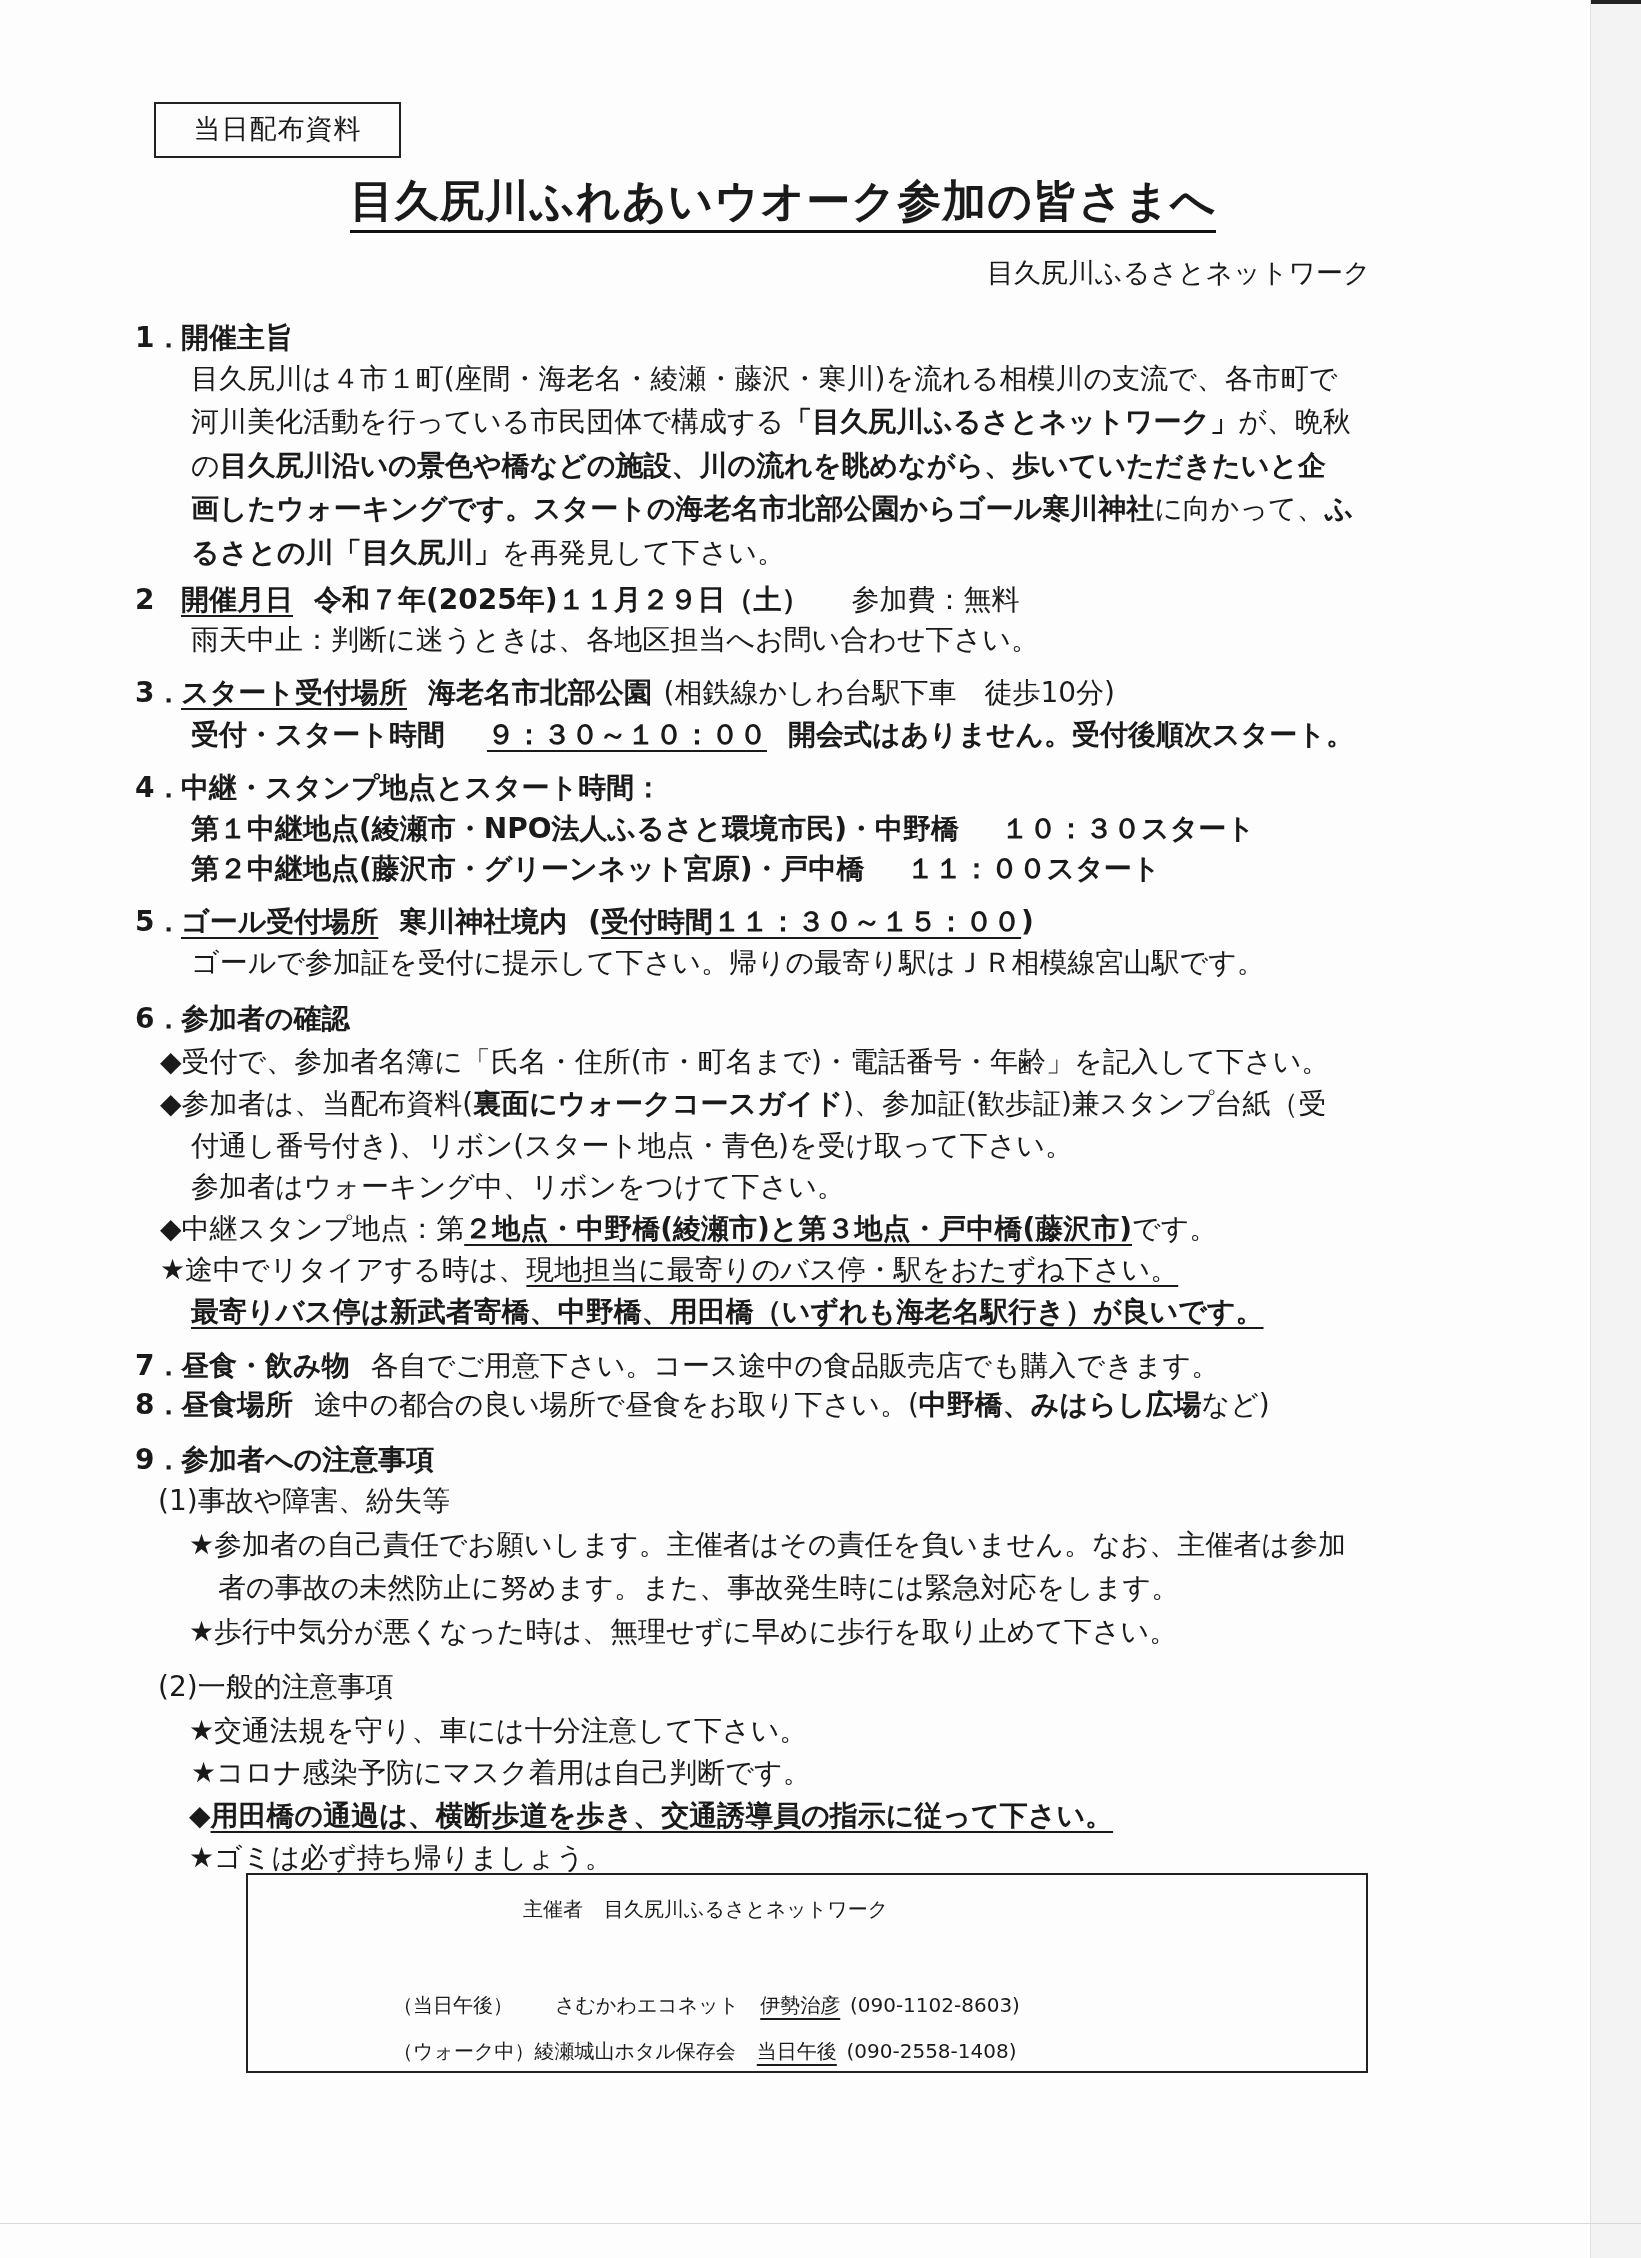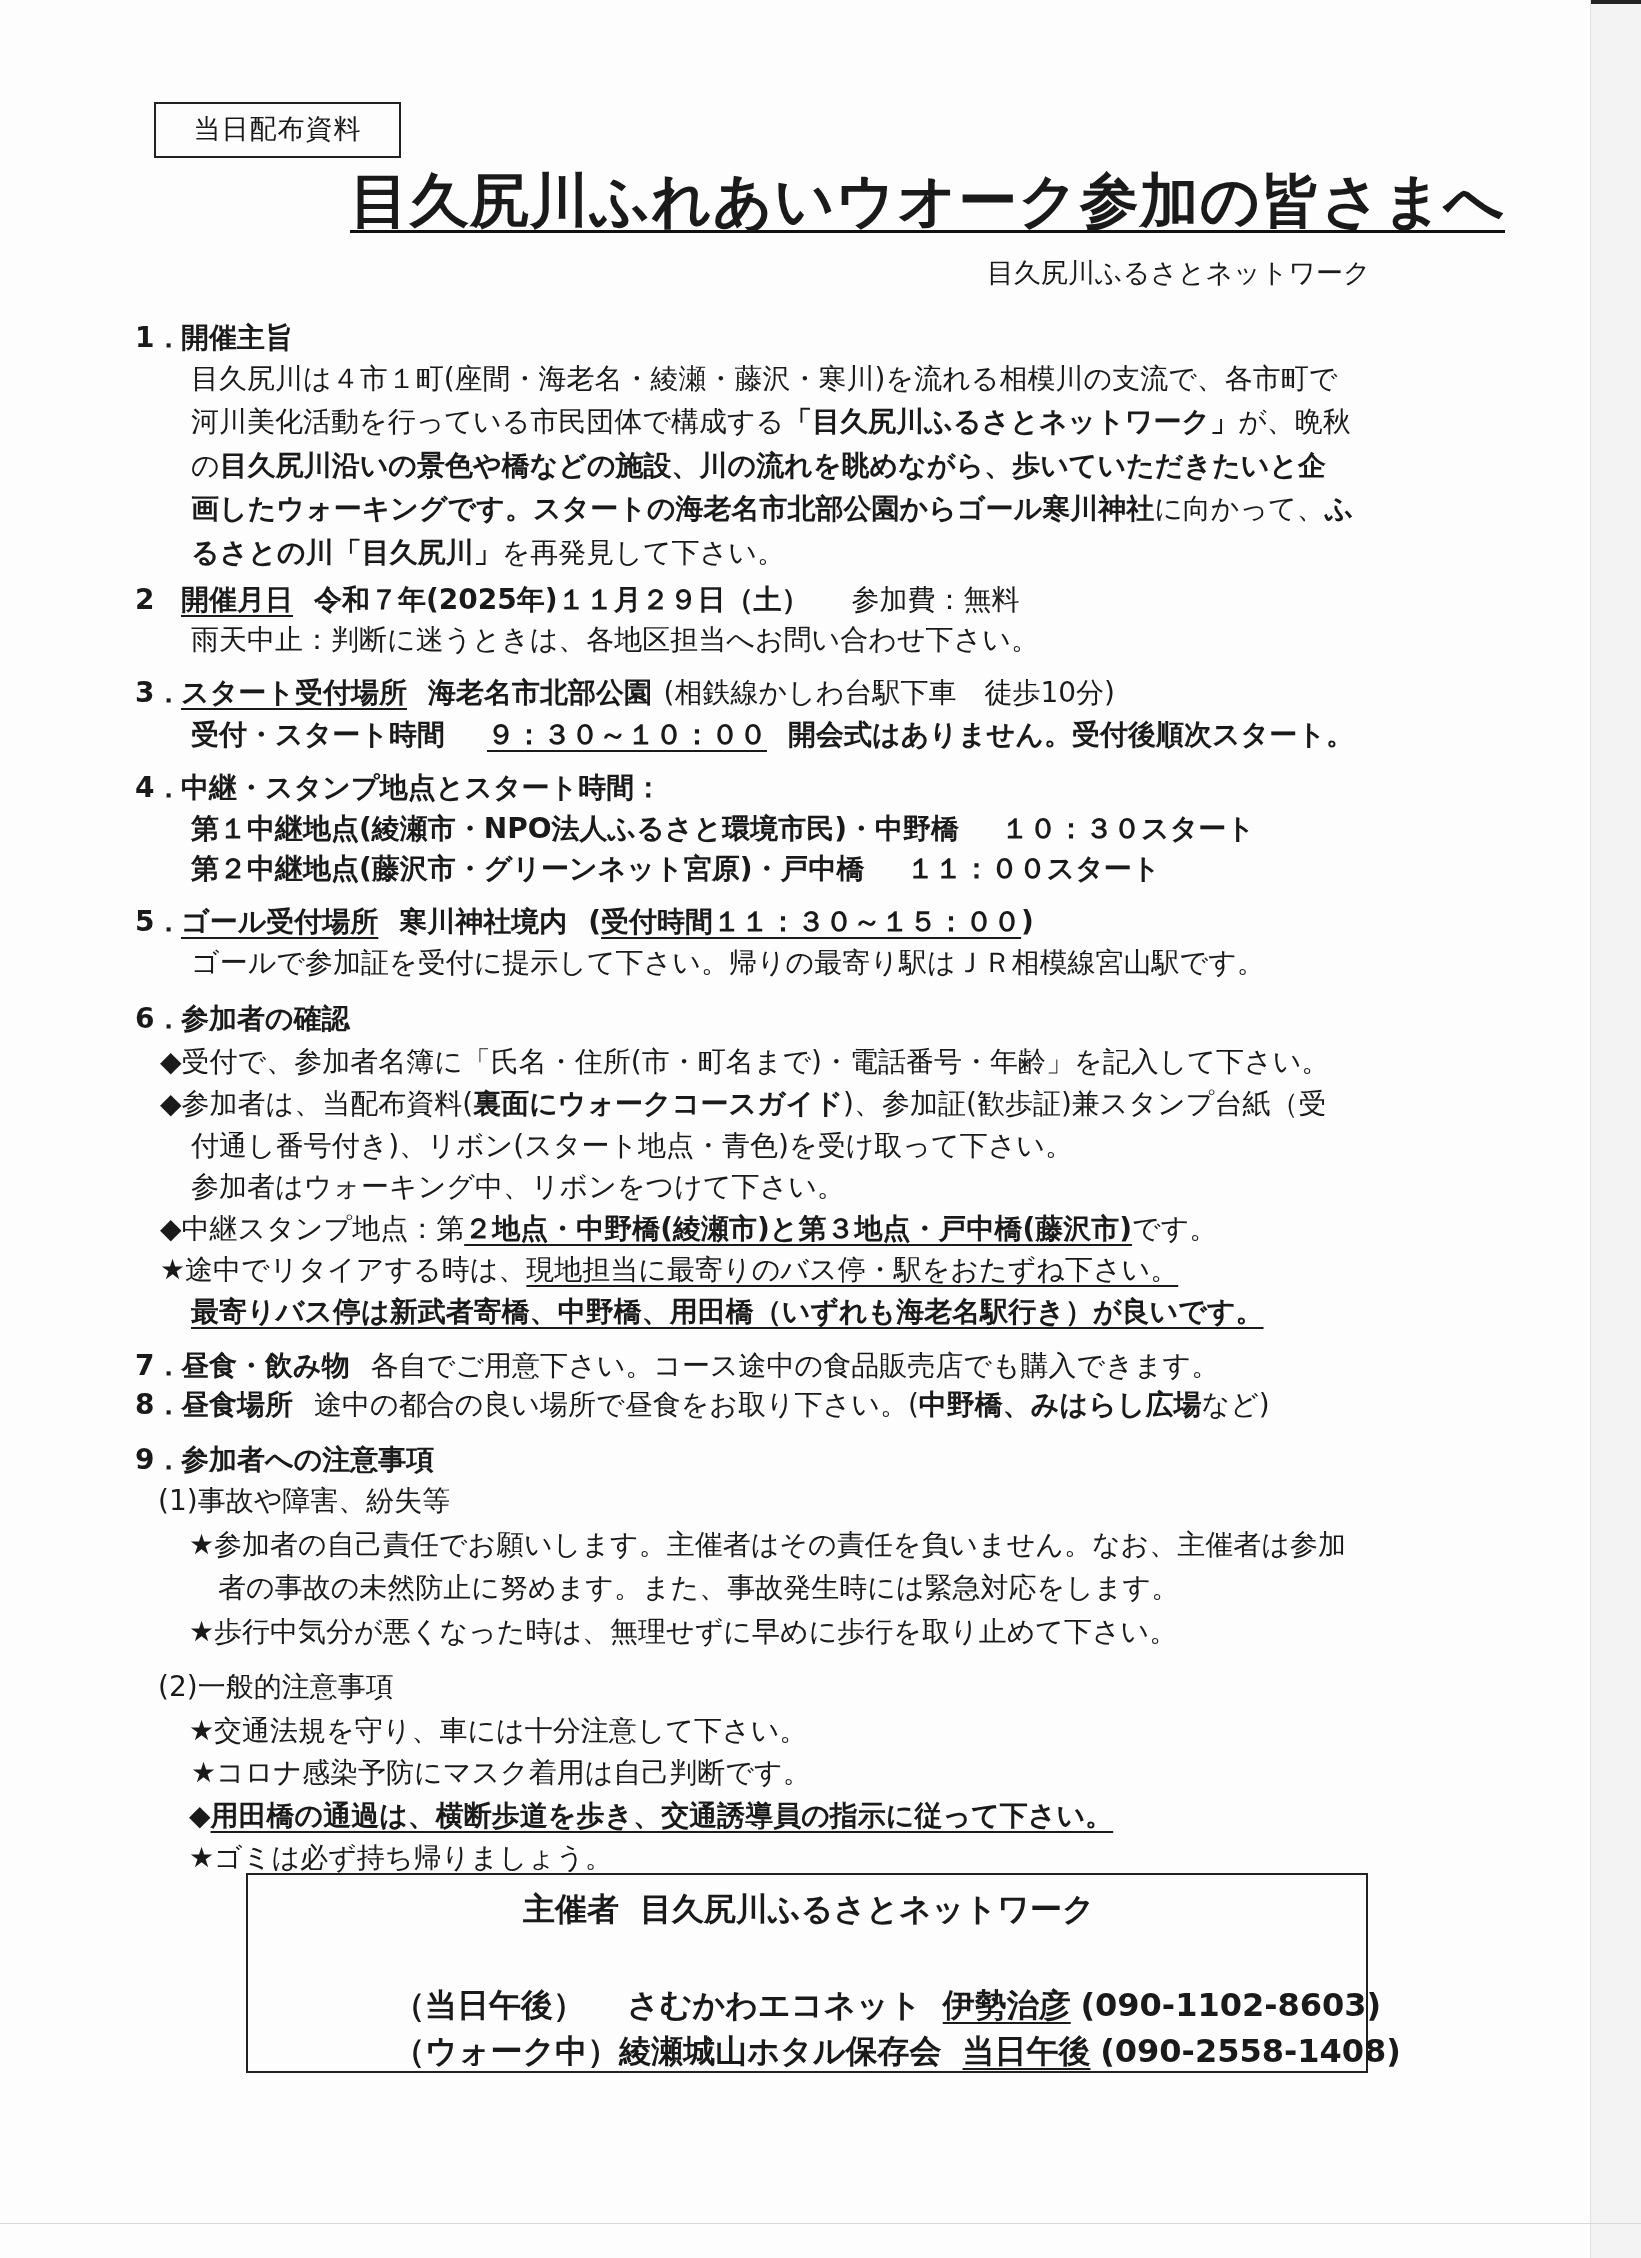--- a/index.html
+++ b/index.html
@@ -13,39 +13,39 @@
   .page-edge-top { position: absolute; left: 1591px; top: 0; width: 50px; height: 3.9px; background: #222; }
   .page-edge-bottom { position: absolute; left: 0; top: 2223px; width: 1641px; height: 1px; background: #d8d8d8; }
 
   .abs { position: absolute; white-space: nowrap; }
   .handout-tag {
     left: 154px; top: 102px; width: 247px; height: 56px; box-sizing: border-box;
     border: 2.4px solid #222; font-size: 27px; line-height: 50px; text-align: center;
     font-family: "DejaVu Sans", sans-serif; font-weight: normal; letter-spacing: 1px;
   }
   .title {
-    left: 350px; top: 174px; font-size: 59px; font-weight: bold;
+    left: 350px; top: 174px; font-size: 44px; font-weight: bold;
     font-family: "DejaVu Sans", sans-serif; letter-spacing: 1px;
     border-bottom: 3.9px solid #111; padding-bottom: 1.9px; line-height: 54px;
   }
   .organizer-right { left: 987px; top: 255px; font-size: 27px; font-family: "DejaVu Sans", sans-serif; }
 
   .line { font-size: 28px; line-height: 37px; margin-top: 24px; }
   .b { font-weight: bold; font-family: "DejaVu Sans", sans-serif; }
   .r { font-family: "DejaVu Sans", sans-serif; }
   .u { text-decoration: underline; text-decoration-thickness: 1.9px; text-underline-offset: 5.8px; }
   .gap { display: inline-block; width: 21px; }
   .gap2 { display: inline-block; width: 42px; }
   .num { display: inline-block; width: 46px; }
 
   .contact-box {
     left: 246px; top: 1873px; width: 1122px; height: 200px; box-sizing: border-box;
     border: 2.4px solid #222;
   }
-  .contact-line { position: absolute; white-space: nowrap; font-size: 32px; line-height: 35px; font-weight: bold; font-family: "DejaVu Sans", sans-serif; }
+  .contact-line { position: absolute; white-space: nowrap; font-size: 20px; line-height: 35px; font-weight: normal; font-family: "DejaVu Sans", sans-serif; }
 </style>
 </head>
 <body>
 
 <div class="page-edge-right"></div>
 <div class="page-edge-top"></div>
 <div class="page-edge-bottom"></div>
 
 <div class="abs handout-tag">当日配布資料</div>
 <div class="abs title">目久尻川ふれあいウオーク参加の皆さまへ</div>

